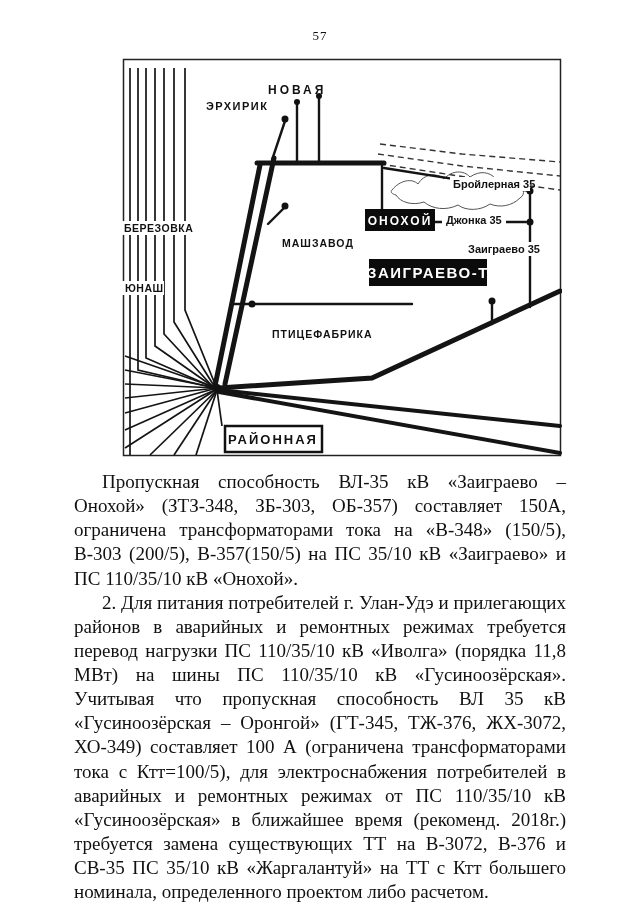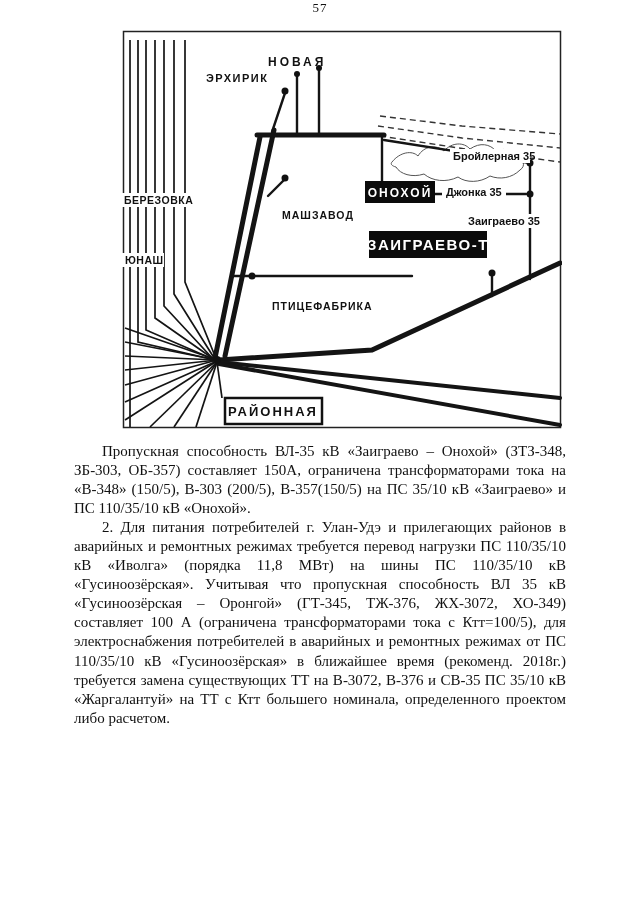--- a/index.html
+++ b/index.html
@@ -7,35 +7,36 @@
     width:640px;height:905px;
     background:#ffffff;
     font-family:"Liberation Serif", serif;
     color:#111;
     position:relative;
     overflow:hidden;
   }
   .page-number{
     text-align:center;
     font-size:13px;
+    padding-top:28px;
     letter-spacing:1px;
   }
   .map-wrap{
     width:396px;
     margin:14px auto 8px auto;
   }
   svg text{
     font-family:"Liberation Sans", sans-serif;
     font-weight:bold;
     fill:#111;
   }
   .content{
     width:492px;
     margin:2px auto 0 auto;
-    font-size:15px;
+    font-size:19px;
     line-height:1.27;
     text-align:justify;
   }
   .content p{
     margin:0;
     text-indent:28px;
   }
   
   .ln-thick{stroke:#141414;stroke-width:5;fill:none;stroke-linecap:round;}
   .ln-thick4{stroke:#141414;stroke-width:4;fill:none;stroke-linecap:round;}

